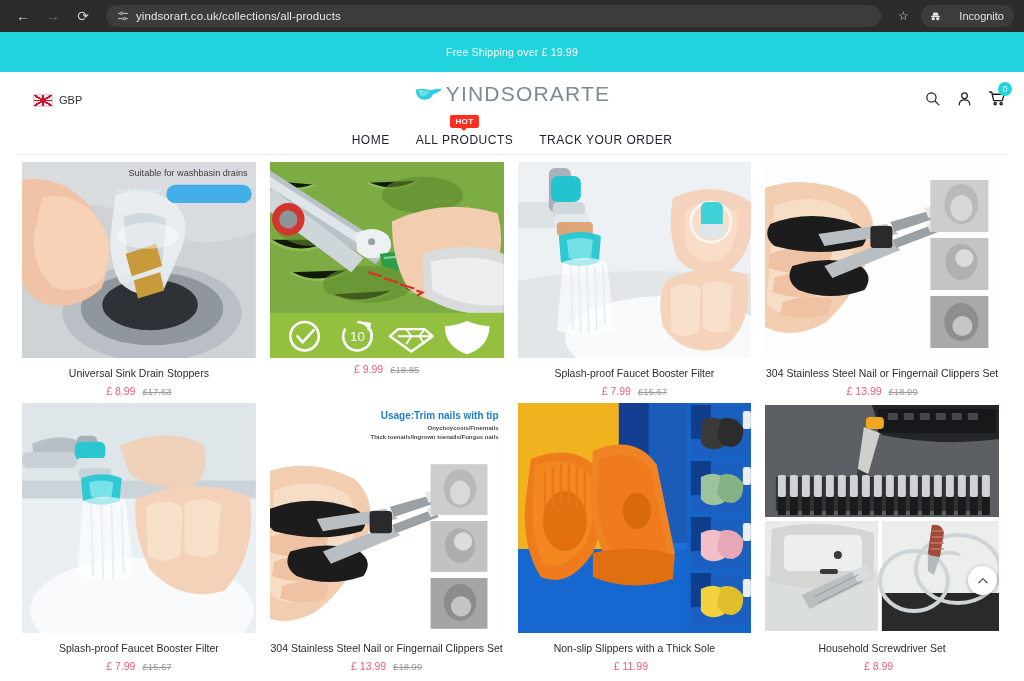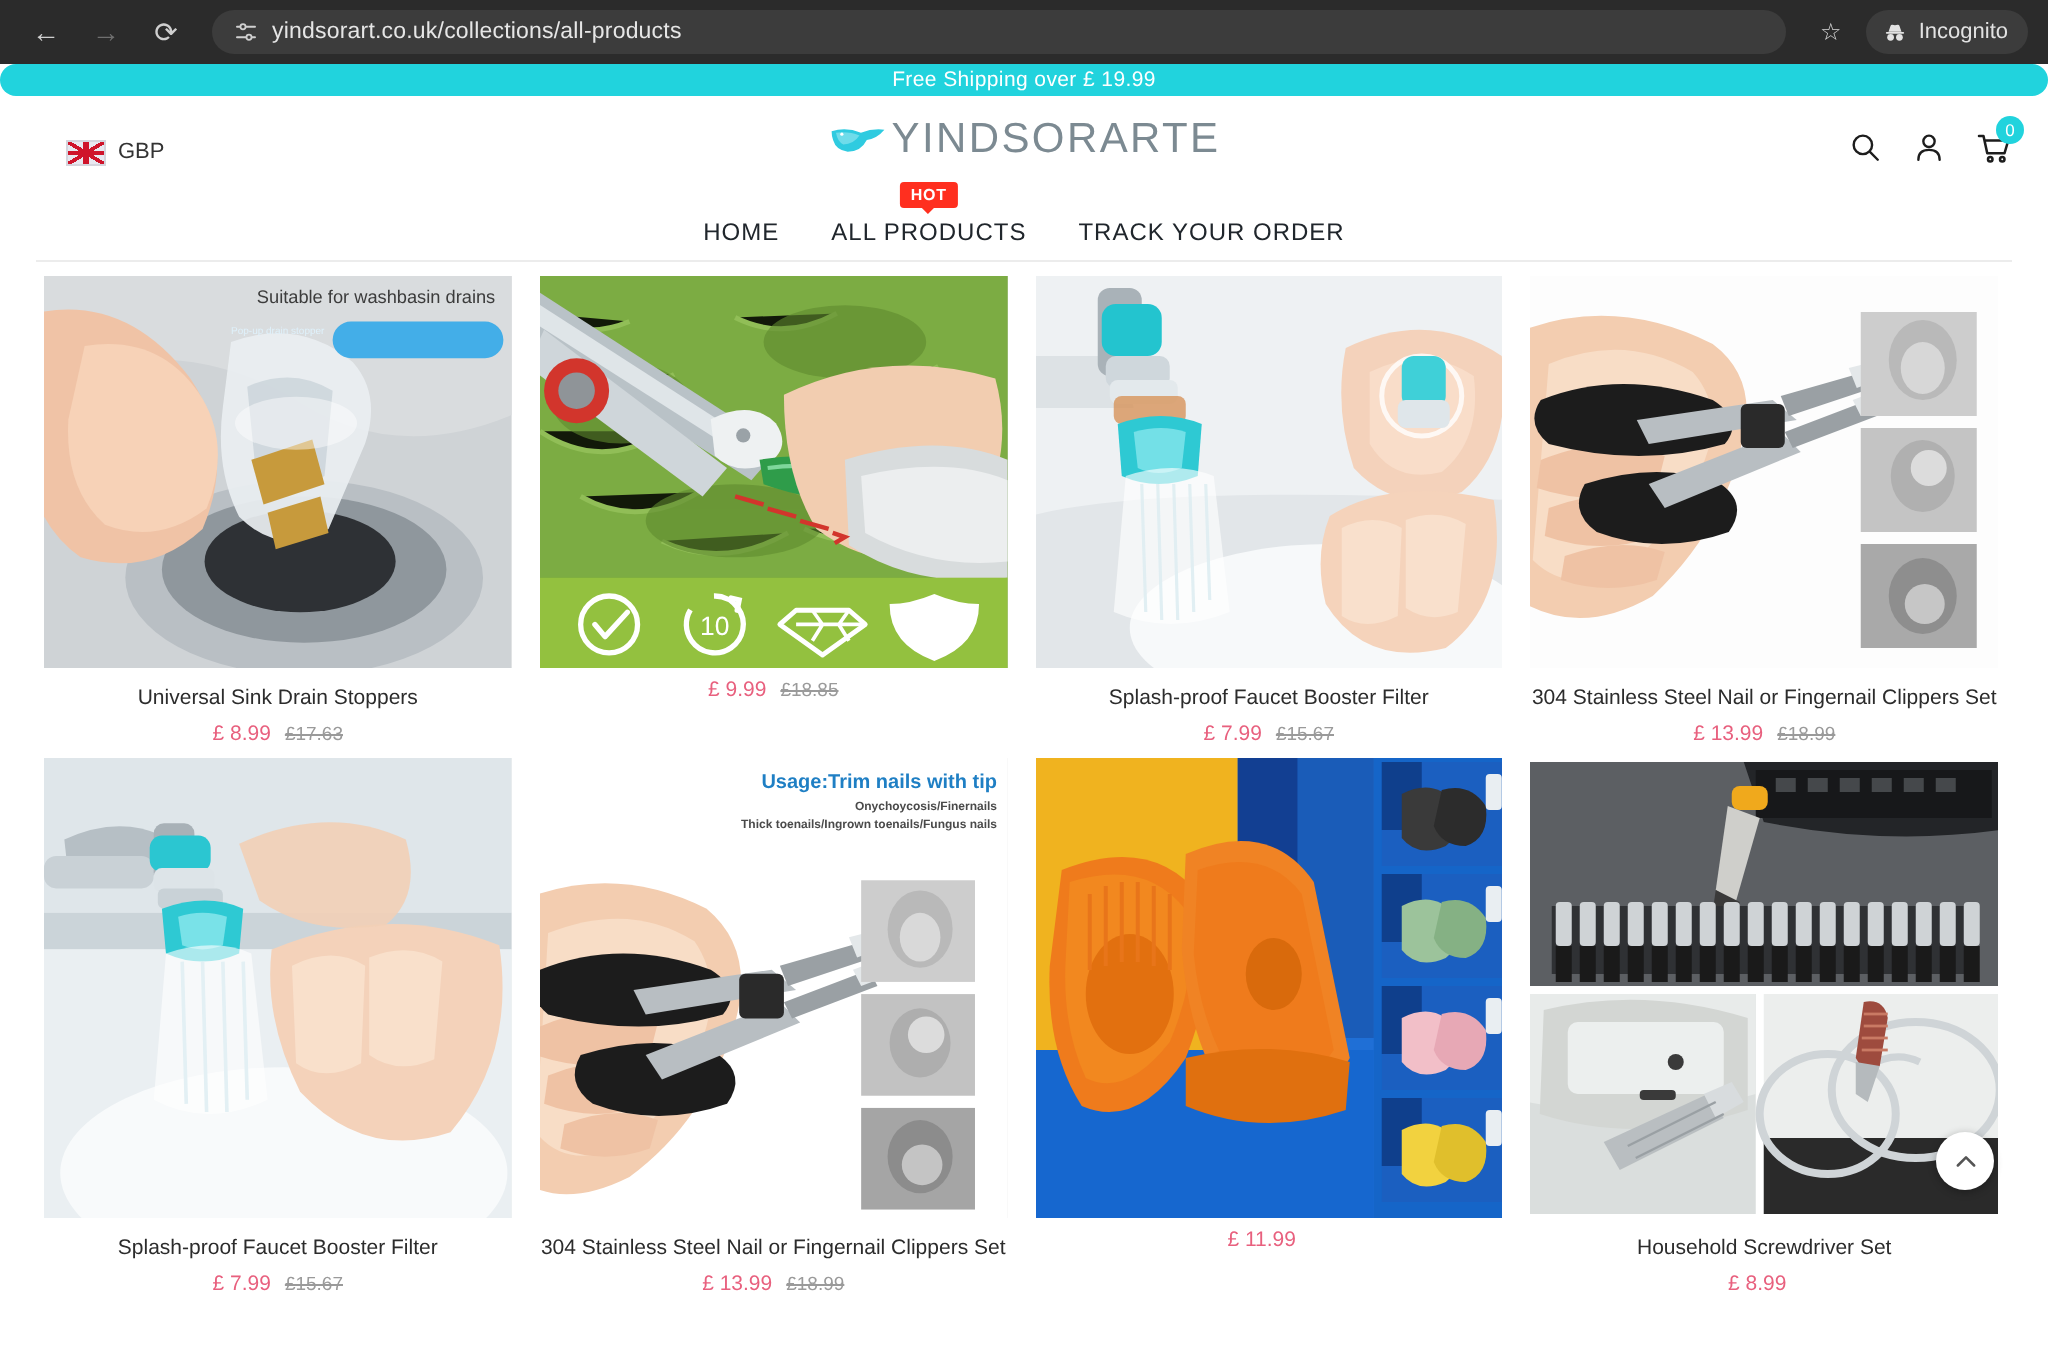--- a/index.html
+++ b/index.html
@@ -48,36 +48,35 @@
   }
   .star-btn {
     width: 24px; height: 24px;
     display: flex; align-items: center; justify-content: center;
     color: #d8d8d8; font-size: 12px;
   }
   .incognito-pill {
     height: 22px;
     background: #3c3c3c;
     border-radius: 11px;
-    display: flex; align-items: center; gap: 5px;
+    display: flex; align-items: center; gap: 17px;
     padding: 0 10px 0 8px;
     color: #e2e2e2;
     font-size: 11px;
     margin-left: 2px;
   }
 
   
   .announce {
-    height: 16px;
+    height: 40px;
     background: #21d3dd;
     color: #ffffff;
     display: flex; align-items: center; justify-content: center;
     font-size: 10.5px;
     letter-spacing: .2px;
-    border-radius: 12px;
   }
 
   
   .site-header {
     background: #fff;
     padding: 8px 18px 0 18px;
     position: relative;
   }
   .header-top {
     display: flex;
@@ -613,20 +612,21 @@
           <path d="M206 184 q14 -4 22 8 q2 16 -10 20 q-12 0 -16 -10 Z" fill="#e0bf2c"></path>
           <g fill="#e9eef2">
             <rect x="228" y="8" width="8" height="18" rx="2"></rect>
               <rect x="228" y="64" width="8" height="18" rx="2"></rect>
             <rect x="228" y="120" width="8" height="18" rx="2"></rect>
               <rect x="228" y="176" width="8" height="18" rx="2"></rect>
           </g>
         </g>
       </svg>
     </div>
+    <div class="pname">Non-slip Slippers with a Thick Sole</div>
     <div class="prices">
       <span class="price-sale">£ 11.99</span>
       <span class="price-old"></span>
     </div>
   </div>
 
   <div class="card tall">
     <div class="thumb">
       <svg width="100%" height="100%" viewBox="0 0 240 230" preserveAspectRatio="xMidYMid slice">
         <rect width="240" height="230" fill="#ffffff"></rect>

